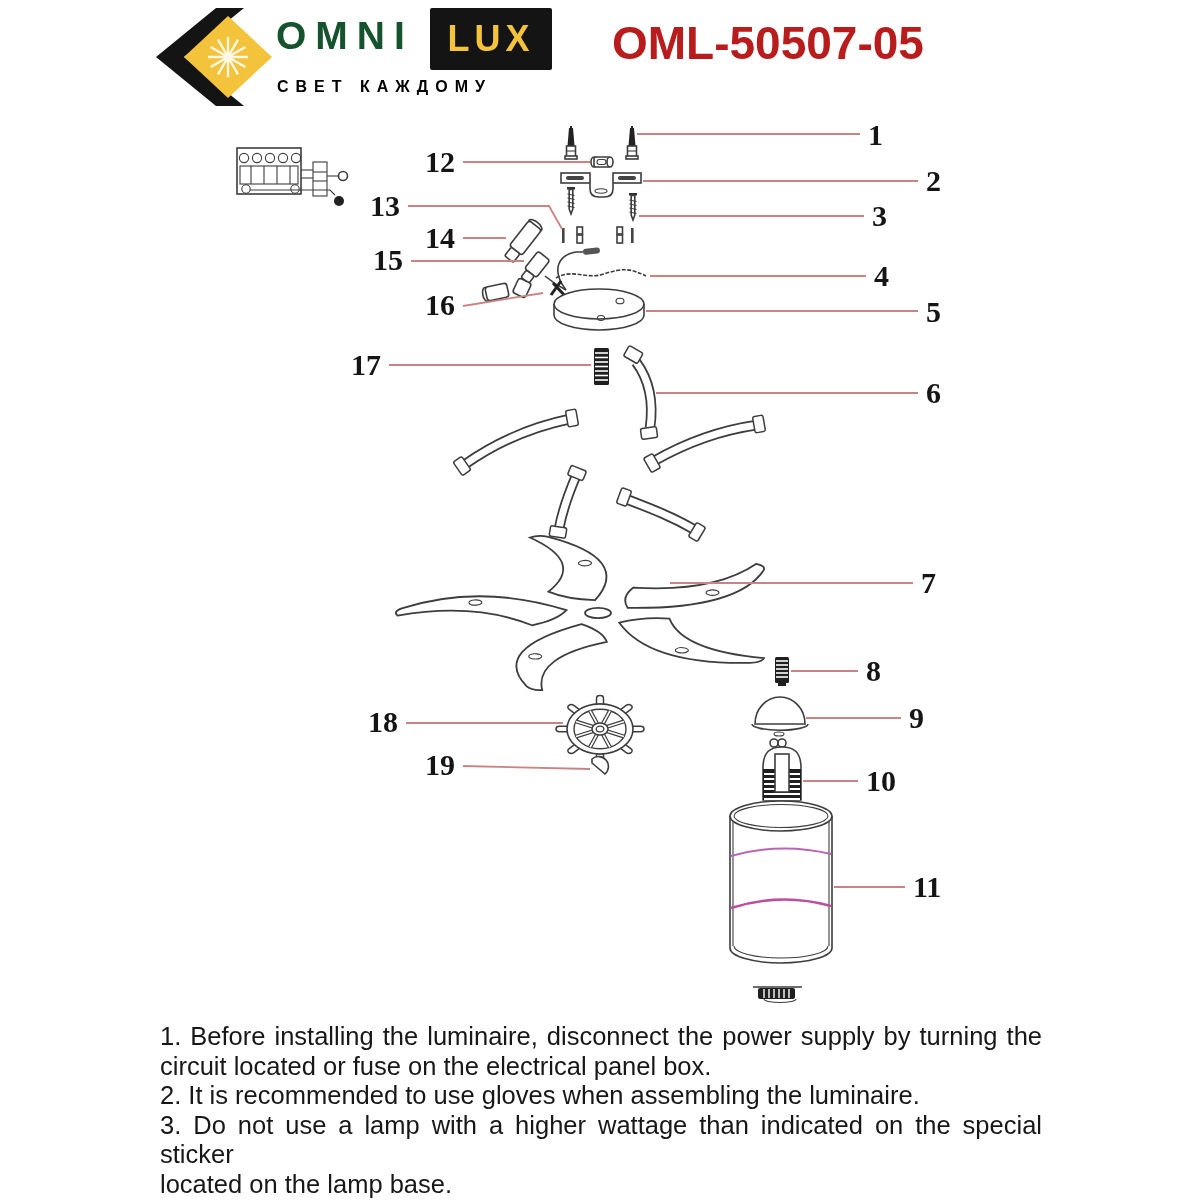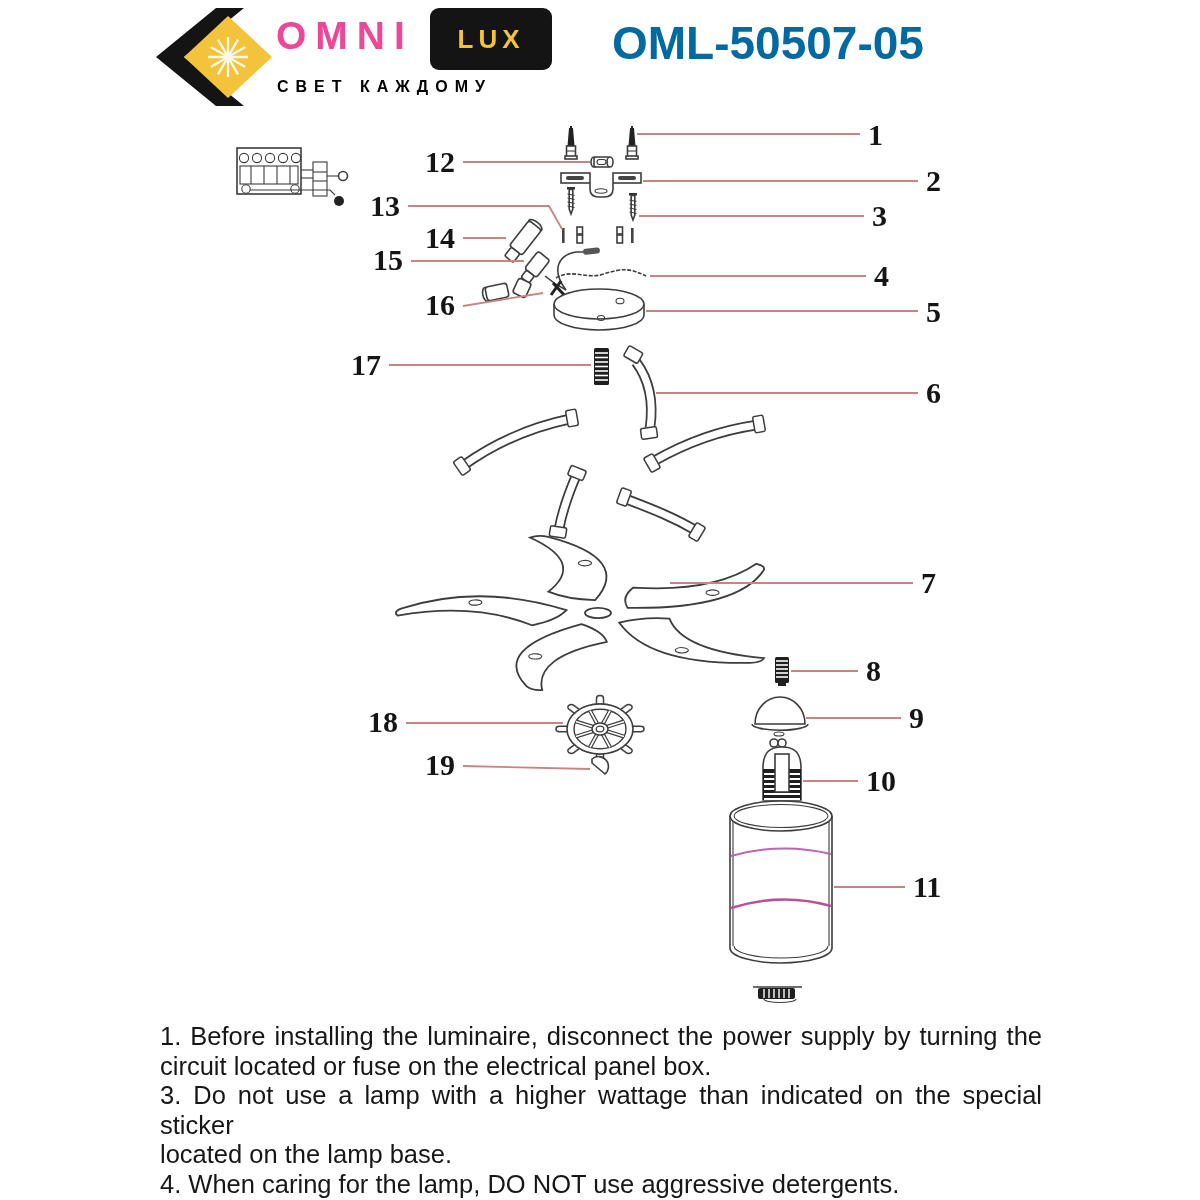--- a/index.html
+++ b/index.html
@@ -3,33 +3,33 @@
 <meta charset="utf-8">
 <style>
   html,body{margin:0;padding:0;}
   body{
     width:1200px;height:1200px;background:#ffffff;position:relative;
     font-family:"Liberation Sans",sans-serif;overflow:hidden;
   }
   .abs{position:absolute;}
   
   .brand-omni{
-    left:276px;top:16px;font-size:39px;font-weight:700;color:#ec4899;
+    left:276px;top:16px;font-size:39px;font-weight:700;color:#14532d;
     letter-spacing:9px;line-height:1;
   }
   .brand-lux{
-    left:430px;top:8px;width:122px;height:62px;background:#141414;border-radius:9px;
-    color:#f3c33c;font-size:26px;font-weight:700;letter-spacing:5px;
+    left:430px;top:8px;width:122px;height:62px;background:#141414;border-radius:2px;
+    color:#f3c33c;font-size:36px;font-weight:700;letter-spacing:5px;
     display:flex;align-items:center;justify-content:center;
   }
   .brand-tagline{
     left:277px;top:78px;font-size:16px;font-weight:600;color:#000000;letter-spacing:7px;
   }
   .model-code{
-    left:612px;top:16px;font-size:46px;font-weight:700;color:#0369a1;letter-spacing:0px;
+    left:612px;top:16px;font-size:46px;font-weight:700;color:#b91c1c;letter-spacing:0px;
   }
   
   #diagram{left:0;top:0;}
   .stroke{stroke:#3d3d3d;fill:none;stroke-width:1.6;}
   .fillw{fill:#ffffff;stroke:#3d3d3d;stroke-width:1.6;}
   .thin{stroke:#3d3d3d;fill:none;stroke-width:1.1;}
   .darkfill{fill:#1f1f1f;stroke:none;}
   .leader{stroke:#c98383;stroke-width:1.8;fill:none;}
   .plabel{font-family:"Liberation Serif",serif;font-weight:bold;font-size:30px;fill:#151515;}
   .pend{text-anchor:end;}
@@ -439,16 +439,17 @@
     <text x="455" y="315" class="plabel pend">16</text>
     <text x="381" y="375" class="plabel pend">17</text>
     <text x="398" y="732" class="plabel pend">18</text>
     <text x="455" y="775" class="plabel pend">19</text>
   </g>
 </svg>
 
 <div class="abs instructions">
   <div class="instr-line jfull">1. Before installing the luminaire, disconnect the power supply by turning the</div>
   <div class="instr-line">circuit located or fuse on the electrical panel box.</div>
+  <div class="instr-line">2. It is recommended to use gloves when assembling the luminaire.</div>
   <div class="instr-line jfull">3. Do not use a lamp with a higher wattage than indicated on the special sticker</div>
   <div class="instr-line">located on the lamp base.</div>
   <div class="instr-line">4. When caring for the lamp, DO NOT use aggressive detergents.</div>
 </div>
 
 </body></html>

